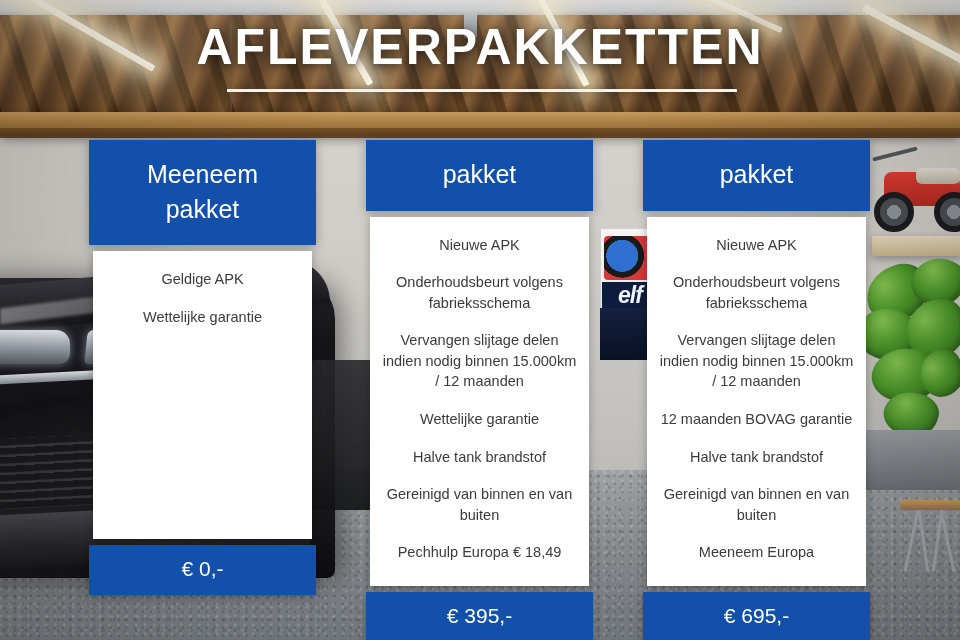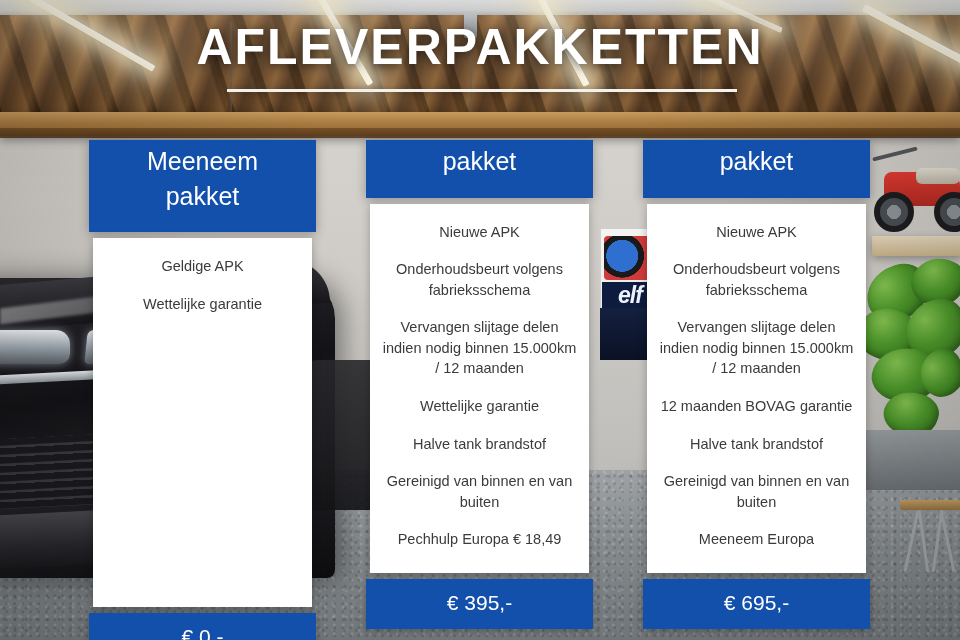--- a/index.html
+++ b/index.html
@@ -273,41 +273,41 @@
     width: 782px;
     display: flex;
     gap: 50px;
   }
   .card { width: 227px; }
 
   .card-header {
     background: #1250ab;
     color: #ffffff;
     text-align: center;
-    padding: 4px 10px 19px;
+    padding: 17px 10px 19px;
     font-size: 25px;
     line-height: 1.38;
     box-shadow: 0 2px 10px rgba(0,0,0,.30);
   }
 
   .card-body {
     margin: 6px 4px 0 4px;
     background: #ffffff;
     padding: 18px 12px 16px;
     color: #3b3b3b;
     text-align: center;
     font-size: 14.5px;
     line-height: 1.42;
     box-shadow: 0 2px 9px rgba(0,0,0,.28);
   }
   .card-body .feat { margin-bottom: 17px; }
   .card-body .feat:last-child { margin-bottom: 0; }
 
   
-  .card.c1 .card-body { height: 369px; }
+  .card.c1 .card-body { height: 288px; }
   .card.c2 .card-body { height: 369px; }
   .card.c3 .card-body { height: 369px; }
 
   .card-footer {
     margin-top: 6px;
     background: #1250ab;
     color: #ffffff;
     text-align: center;
     font-size: 21px;
     padding: 12px 8px 14px;

